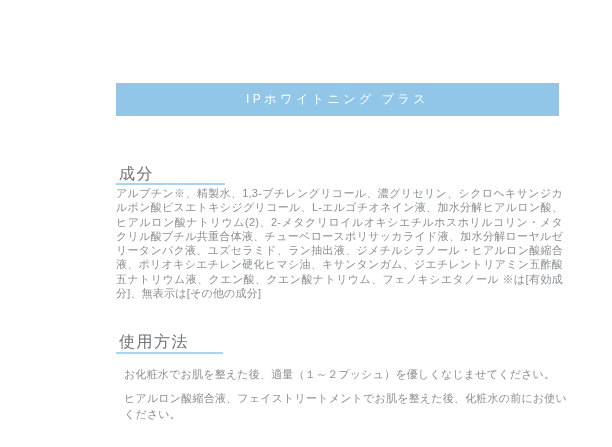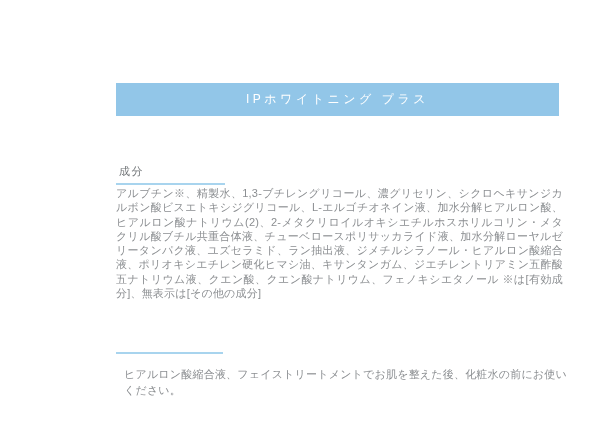--- a/index.html
+++ b/index.html
@@ -29,21 +29,21 @@
   }
   .banner-title {
     color: #ffffff;
     font-size: 12px;
     letter-spacing: 3.5px;
     white-space: nowrap;
   }
   .section-heading {
     position: absolute;
     color: #6f7376;
-    font-size: 11px;
+    font-size: 16px;
     font-weight: normal;
     letter-spacing: 1.5px;
     white-space: nowrap;
   }
   .heading-ingredients { left: 87px; top: 132px; }
   .heading-usage       { left: 87px; top: 300px; }
   .underline {
     position: absolute;
     height: 2px;
     background: #a8d4ee;
@@ -76,18 +76,20 @@
 <div class="page">
 
   <div class="banner">
     <span class="banner-title">IPホワイトニング プラス</span>
   </div>
 
   <h2 class="section-heading heading-ingredients">成分</h2>
   <div class="underline underline-ingredients"></div>
   <p class="body-text ingredients-body">アルブチン※、精製水、1,3-ブチレングリコール、濃グリセリン、シクロヘキサンジカルボン酸ビスエトキシジグリコール、L-エルゴチオネイン液、加水分解ヒアルロン酸、ヒアルロン酸ナトリウム(2)、2-メタクリロイルオキシエチルホスホリルコリン・メタクリル酸ブチル共重合体液、チューベロースポリサッカライド液、加水分解ローヤルゼリータンパク液、ユズセラミド、ラン抽出液、ジメチルシラノール・ヒアルロン酸縮合液、ポリオキシエチレン硬化ヒマシ油、キサンタンガム、ジエチレントリアミン五酢酸五ナトリウム液、クエン酸、クエン酸ナトリウム、フェノキシエタノール ※は[有効成分]、無表示は[その他の成分]</p>
 
+  <h2 class="section-heading heading-usage">使用方法</h2>
   <div class="underline underline-usage"></div>
   <div class="body-text usage-body">
+    <div>お化粧水でお肌を整えた後、適量（１～２プッシュ）を優しくなじませてください。</div>
     <div>ヒアルロン酸縮合液、フェイストリートメントでお肌を整えた後、化粧水の前にお使いください。</div>
   </div>
 
 </div>
 
 </body></html>

